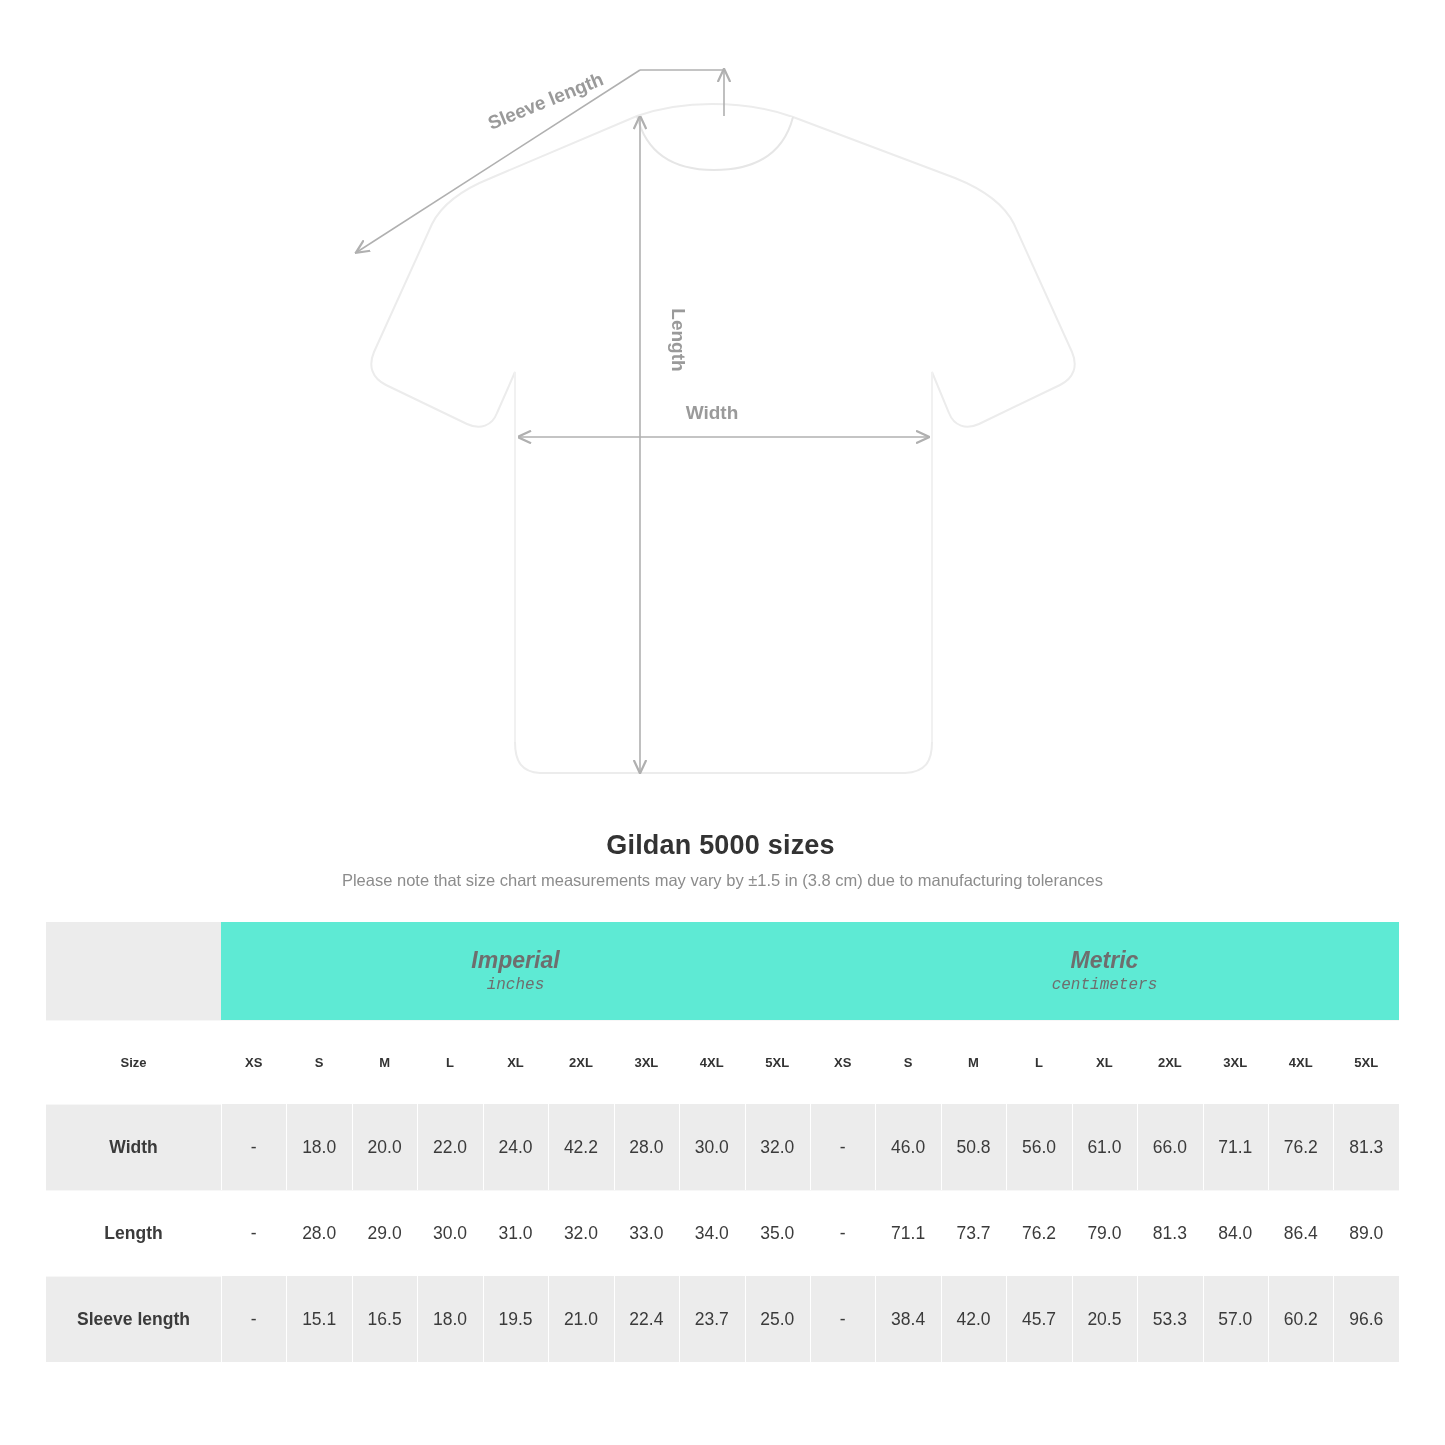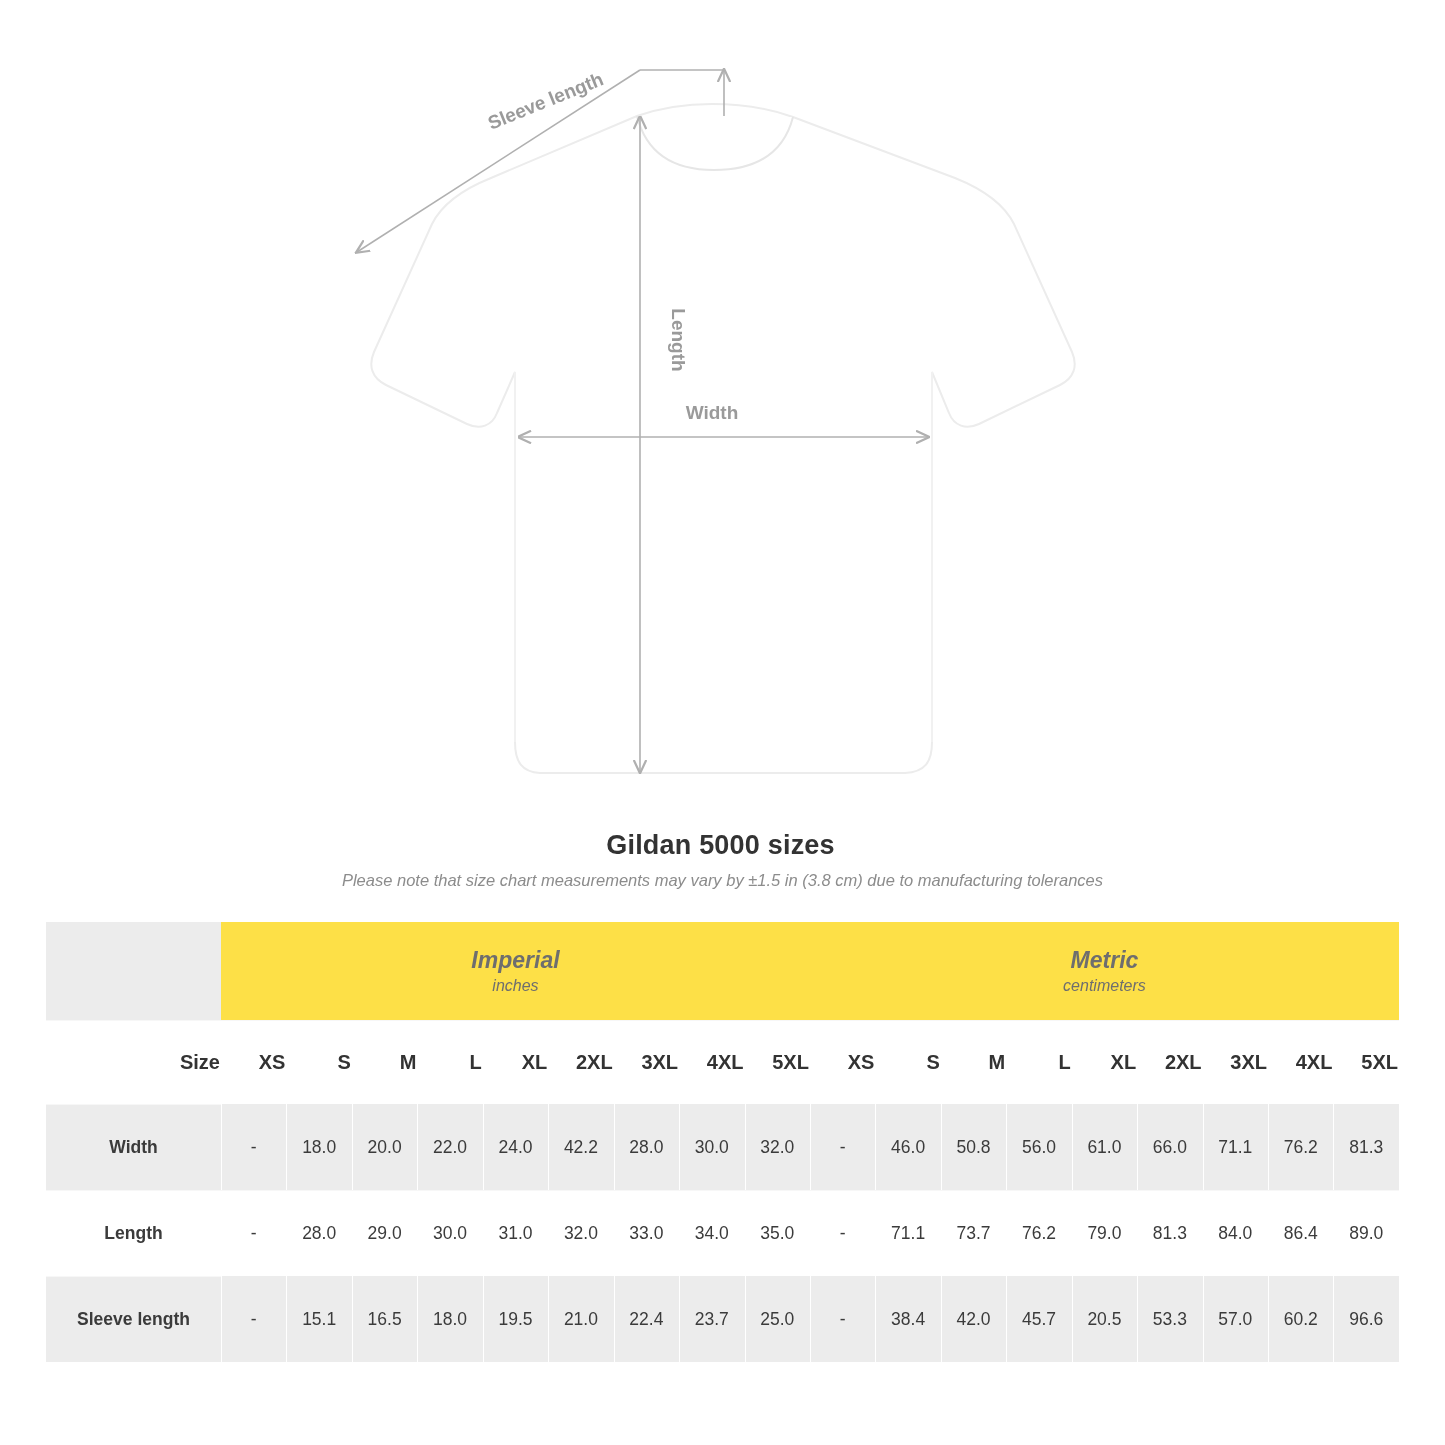--- a/index.html
+++ b/index.html
@@ -36,71 +36,70 @@
     font-size: 27px;
     font-weight: bold;
     color: #333333;
     margin: 0;
     padding: 0 4px 4px 0;
     letter-spacing: 0.2px;
   }
   .chart-note {
     text-align: center;
     font-size: 16.5px;
-    font-style: italic;
     color: #8c8c8c;
     margin: 0;
     padding: 6px 0 0 0;
   }
 
   
   .table-wrap {
     margin: 32px 46px 0 46px;
   }
   table.size-table {
     border-collapse: collapse;
     width: 100%;
     table-layout: fixed;
   }
   table.size-table td, table.size-table th {
     border: none;
     text-align: center;
     vertical-align: middle;
   }
   .unit-head {
-    background: #fde047;
+    background: #5eead4;
     height: 96px;
   }
   .unit-head .unit-name {
     font-size: 23px;
     font-style: italic;
     font-weight: bold;
     color: #6e6e6e;
     line-height: 1.25;
   }
   .unit-head .unit-sub {
     font-size: 16px;
     font-style: italic;
     color: #6e6e6e;
     line-height: 1.35;
+    font-family: Liberation Mono, monospace;
   }
   .unit-head.first-col { background: #ececec; }
   .row-head {
     font-size: 17.5px;
     font-weight: bold;
     color: #333333;
     width: 175px;
   }
   tr.header-row td {
     height: 82px;
-    font-size: 20px;
+    font-size: 13px;
     font-weight: bold;
     color: #333333;
     background: #ffffff;
-    text-align: right;
   }
   tr.data-row td {
     height: 84px;
     font-size: 17.5px;
     color: #3b3b3b;
     background: #ffffff;
   }
   tr.alt td {
     background: #ececec;
   }

